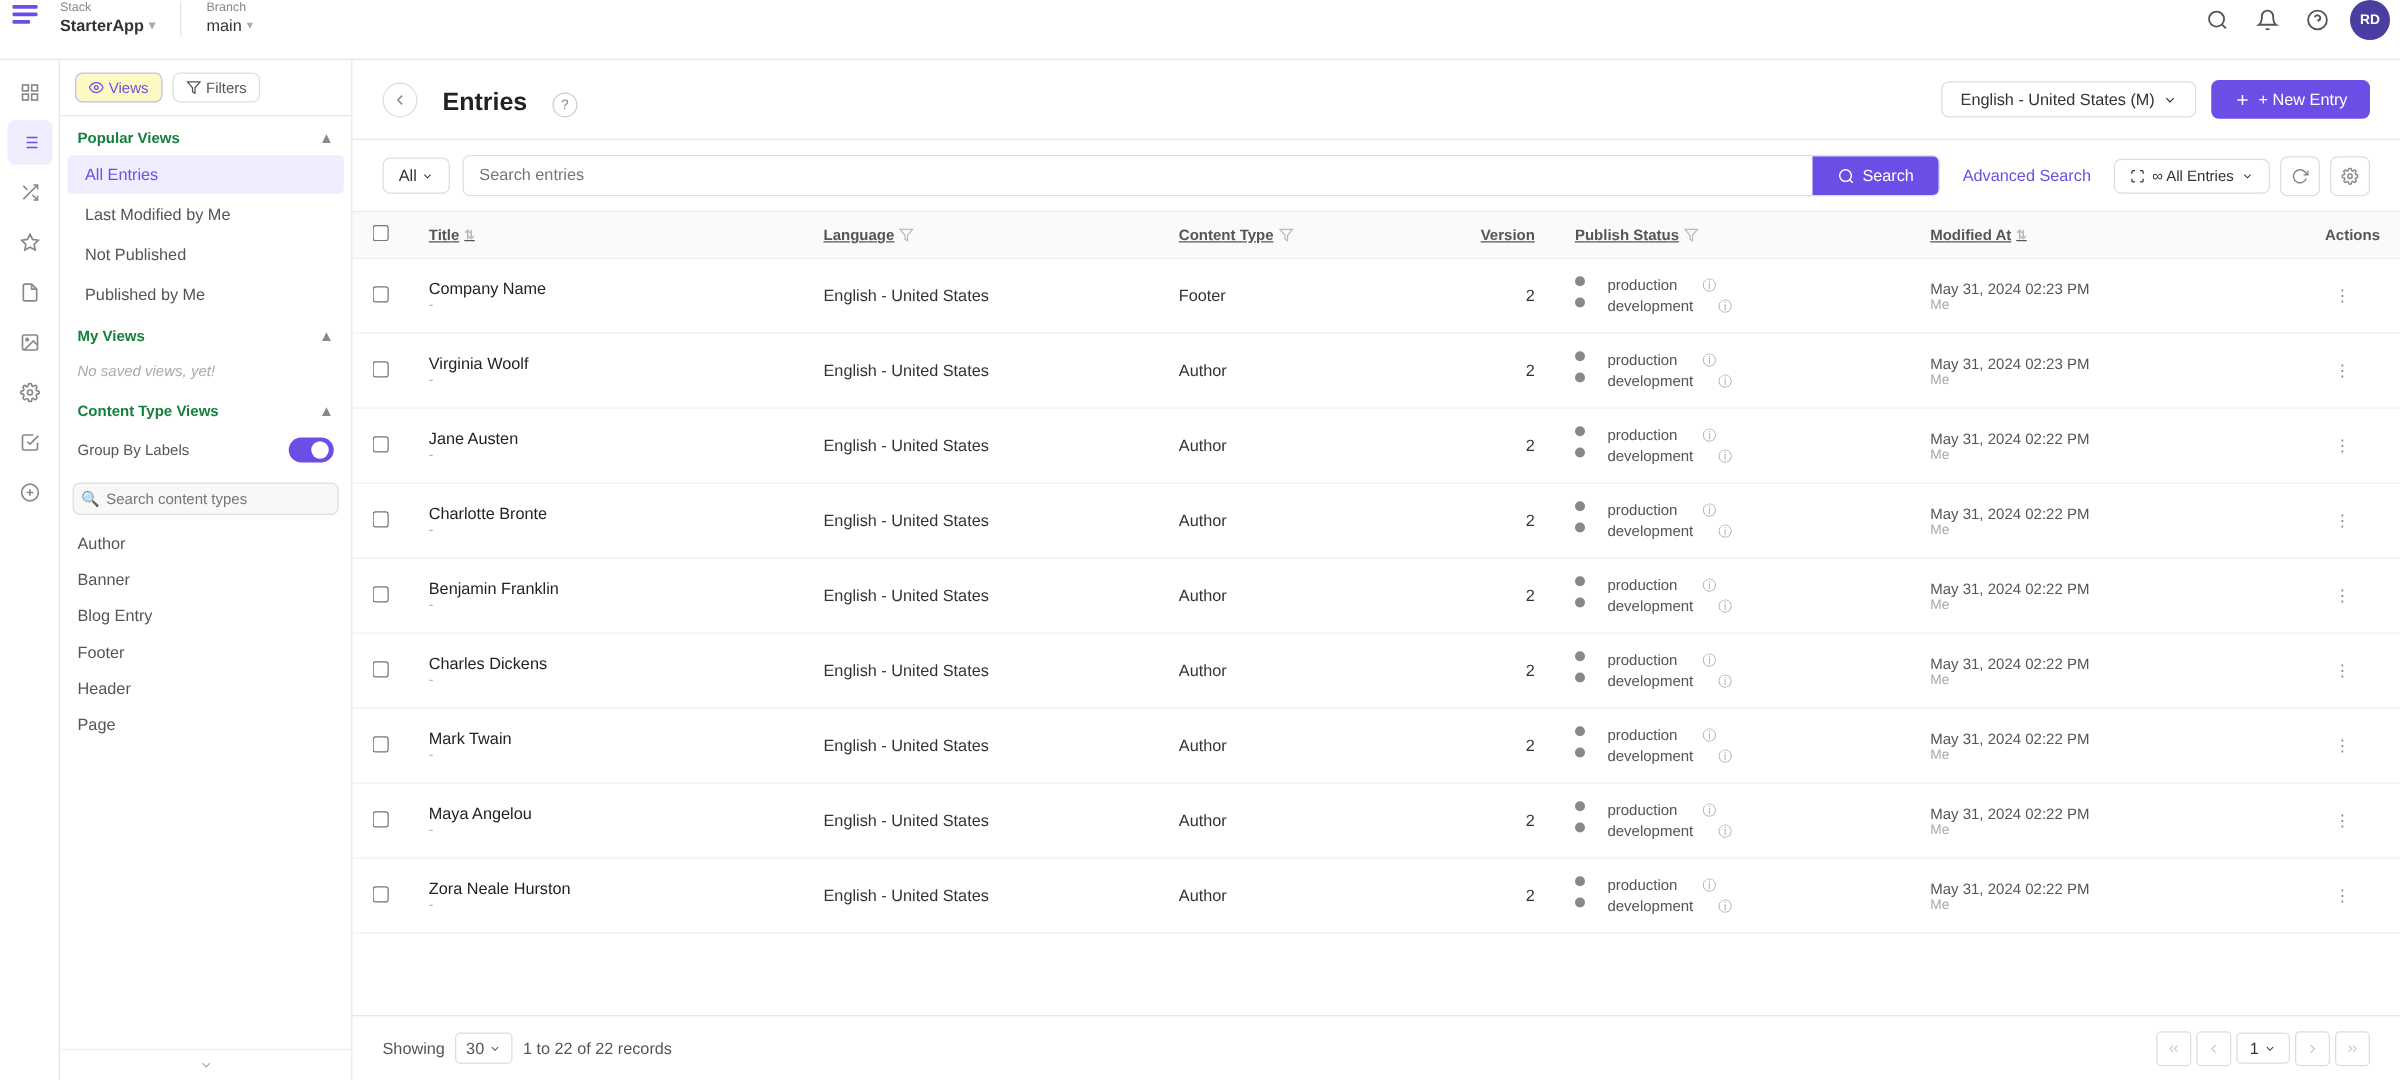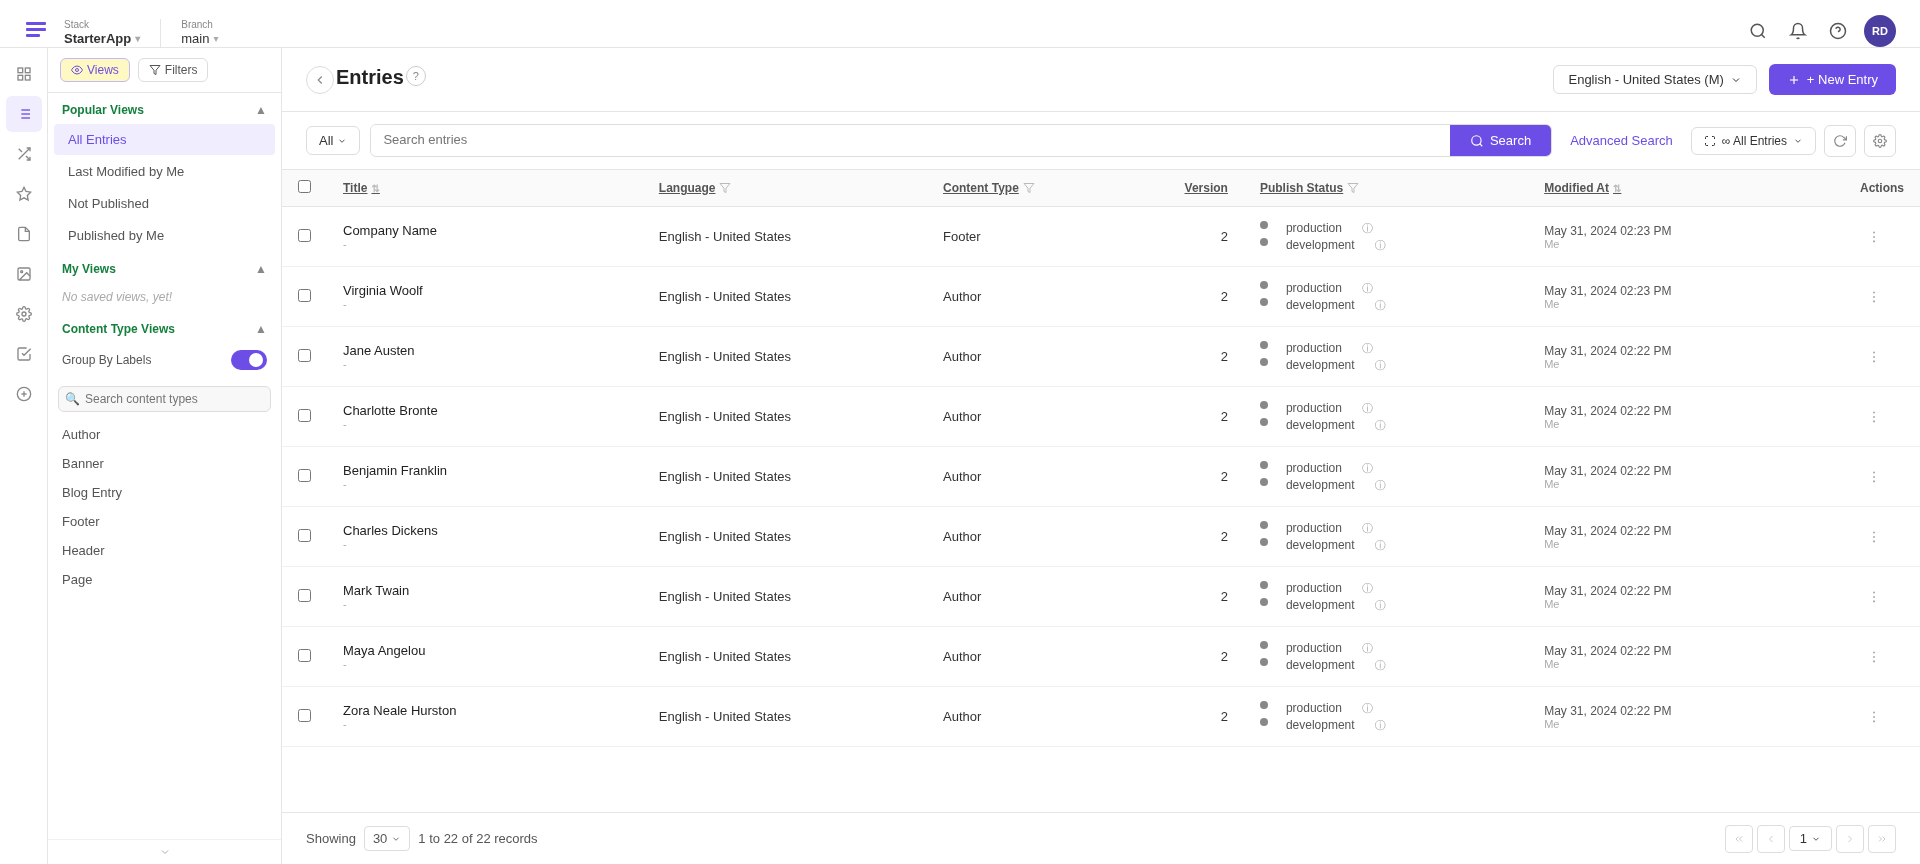--- a/index.html
+++ b/index.html
@@ -1,19 +1,19 @@
 <!DOCTYPE html>
 <html><head>
   <meta charset="utf-8">
   <style>
     * { box-sizing: border-box; margin: 0; padding: 0; }
     body { font-family: -apple-system, BlinkMacSystemFont, 'Segoe UI', sans-serif; font-size: 13px; background: #f5f5f5; color: #333; height: 864px; overflow: hidden; }
 
     
-    .top-nav { display: flex; align-items: flex-end; justify-content: space-between; background: #fff; border-bottom: 1px solid #e5e5e5; height: 48px; padding: 0 24px; }
+    .top-nav { display: flex; align-items: flex-start; justify-content: space-between; background: #fff; border-bottom: 1px solid #e5e5e5; height: 48px; padding: 0 8px; }
     .top-nav-left { display: flex; align-items: center; gap: 16px; }
     .stack-logo { color: #6c4de6; font-size: 18px; }
     .app-info { display: flex; flex-direction: column; line-height: 1.2; }
     .app-info .stack-label { font-size: 10px; color: #888; }
     .app-info .app-name { font-size: 13px; font-weight: 600; display: flex; align-items: center; gap: 4px; }
     .branch-info { display: flex; flex-direction: column; line-height: 1.2; }
     .branch-info .branch-label { font-size: 10px; color: #888; }
     .branch-info .branch-name { font-size: 13px; font-weight: 400; display: flex; align-items: center; gap: 4px; }
     .top-nav-right { display: flex; align-items: center; gap: 12px; }
     .nav-icon { width: 28px; height: 28px; display: flex; align-items: center; justify-content: center; cursor: pointer; color: #555; font-size: 16px; }
@@ -54,21 +54,21 @@
     .toggle-slider:before { position: absolute; content: ""; height: 14px; width: 14px; left: 2px; bottom: 3px; background-color: white; border-radius: 50%; transition: .2s; transform: translateX(16px); }
 
     .group-by-labels-row { display: flex; align-items: center; justify-content: space-between; padding: 8px 14px; }
     .group-by-label-text { font-size: 12px; color: #555; }
 
     
     .main-content { flex: 1; display: flex; flex-direction: column; overflow: hidden; }
 
     
     .entries-header { display: flex; align-items: center; justify-content: space-between; padding: 16px 24px; background: #fff; border-bottom: 1px solid #e5e5e5; height: 64px; }
-    .entries-title-row { display: flex; align-items: flex-start; gap: 2px; }
+    .entries-title-row { display: flex; align-items: flex-end; gap: 20px; }
     .back-btn { width: 28px; height: 28px; border: 1px solid #ddd; border-radius: 50%; display: flex; align-items: center; justify-content: center; cursor: pointer; color: #888; }
     .entries-title { font-size: 20px; font-weight: 600; color: #222; }
     .help-icon { width: 20px; height: 20px; border: 1px solid #ccc; border-radius: 50%; display: flex; align-items: center; justify-content: center; color: #888; font-size: 11px; cursor: pointer; }
     .entries-actions { display: flex; align-items: center; gap: 12px; }
     .language-selector { display: flex; align-items: center; gap: 6px; padding: 6px 14px; border: 1px solid #ddd; border-radius: 6px; background: #fff; cursor: pointer; font-size: 13px; color: #333; }
     .new-entry-btn { display: flex; align-items: center; gap: 6px; padding: 8px 18px; background: #6c4de6; color: #fff; border: none; border-radius: 6px; cursor: pointer; font-size: 13px; font-weight: 500; justify-content: center; }
 
     
     .search-bar { display: flex; align-items: center; padding: 12px 24px; background: #fff; border-bottom: 1px solid #e5e5e5; gap: 10px; }
     .filter-dropdown { display: flex; align-items: center; gap: 4px; padding: 6px 12px; border: 1px solid #ddd; border-radius: 6px; background: #fff; cursor: pointer; font-size: 13px; }

